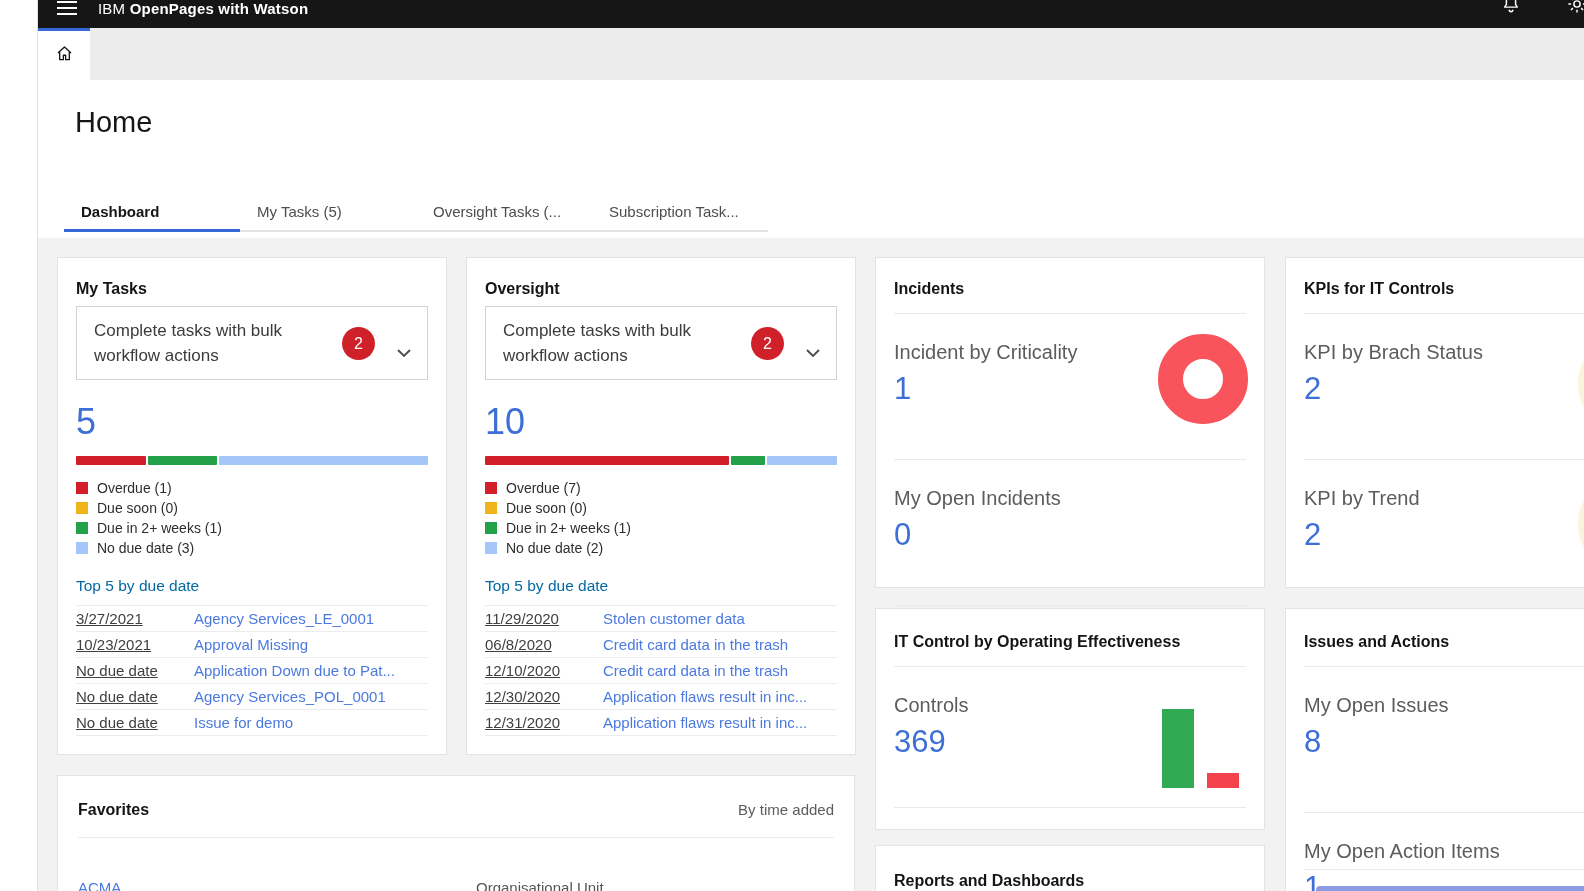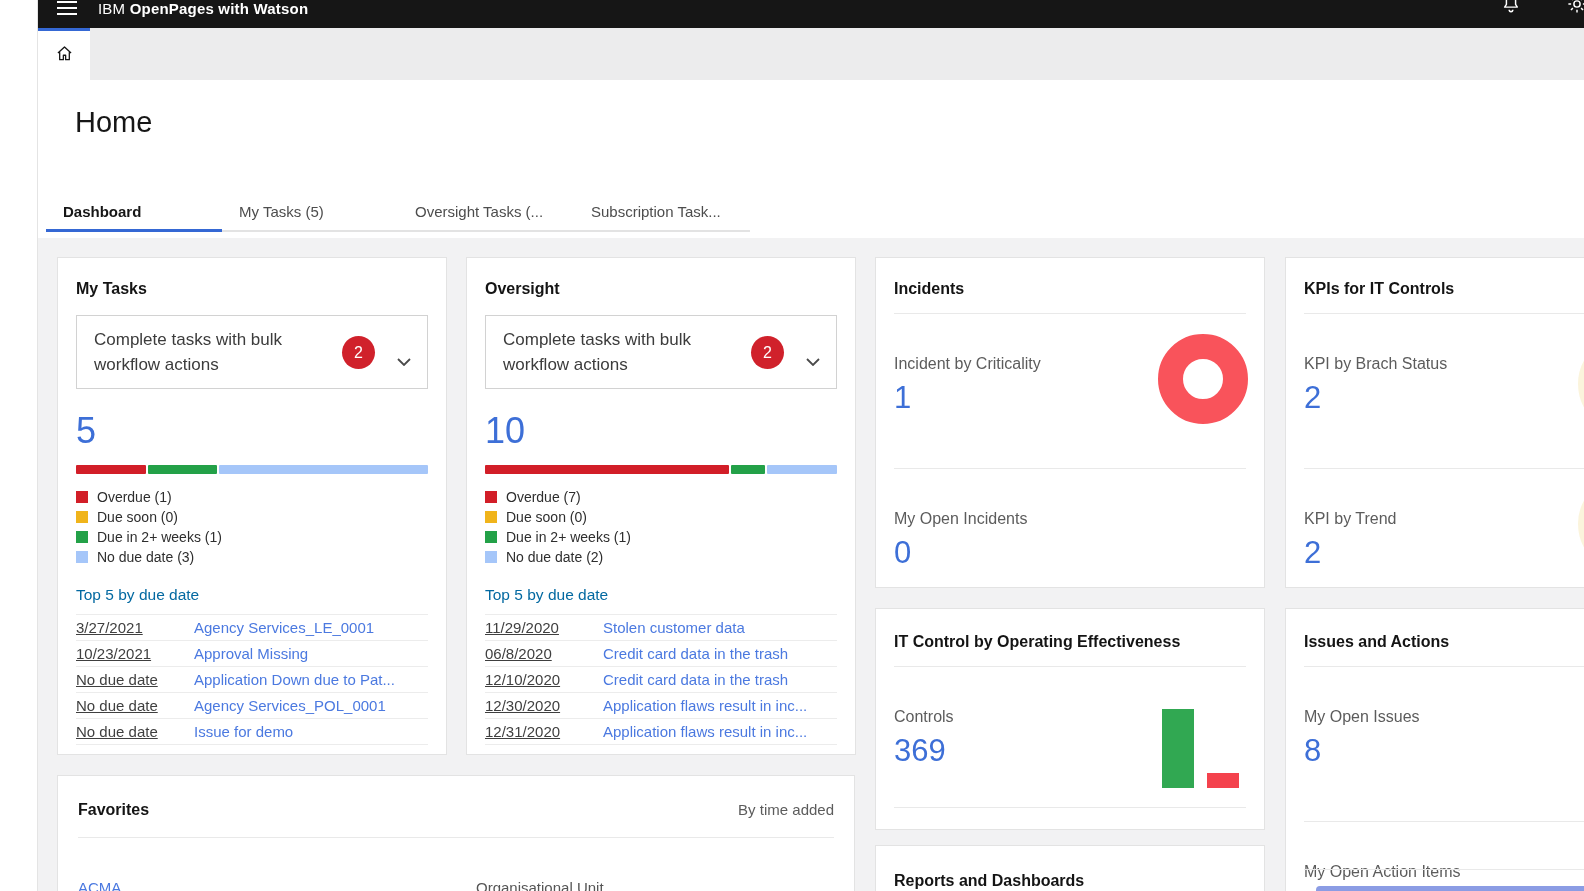--- a/index.html
+++ b/index.html
@@ -16,35 +16,35 @@
   .app-title { position:absolute; left:60px; top:0px; font-size:15px; color:#ffffff; white-space:nowrap; letter-spacing:.2px; }
   .app-title .brand-name { font-weight:700; }
   .hdr-icon { position:absolute; top:-7px; }
   .hdr-icon.bell { left:1462px; } .hdr-icon.gear { left:1528px; }
 
   .tabstrip { position:absolute; left:38px; top:28px; width:1546px; height:52px; background:#ececed; z-index:35; }
   .home-tab { position:absolute; left:0; top:0; width:52px; height:52px; background:#ffffff; border-top:3px solid #3568d4; display:flex; align-items:center; justify-content:center; cursor:pointer; }
 
   .page-title { position:absolute; left:75px; top:106px; font-size:29px; font-weight:400; color:#161616; }
 
-  .tab-bar { position:absolute; left:46px; top:193px; width:704px; height:39px; display:flex; border-bottom:2px solid #e3e3e3; z-index:5; background:transparent; }
+  .tab-bar { position:absolute; left:64px; top:193px; width:704px; height:39px; display:flex; border-bottom:2px solid #e3e3e3; z-index:5; background:transparent; }
   .tab { width:176px; display:flex; align-items:center; padding-left:17px; font-size:15px; color:#4d4d4d; cursor:pointer; }
   .tab.active { font-weight:700; color:#161616; border-bottom:3px solid #3568d4; margin-bottom:-2px; }
 
   .dashboard-bg { position:absolute; left:38px; top:238px; width:1546px; height:653px; background:#f2f2f3; }
 
   
   .card { position:absolute; background:#ffffff; border:1px solid #e3e3e3; }
   .card-title { font-size:16px; font-weight:700; color:#141414; }
   .divider { border:none; border-top:1px solid #e9e9e9; }
 
   #card-my-tasks  { left:57px;  top:257px; width:390px; height:498px; padding:22px 18px 0; }
   #card-oversight { left:466px; top:257px; width:390px; height:498px; padding:22px 18px 0; }
 
-  .task-dropdown { position:relative; margin-top:17px; height:74px; border:1px solid #d2d2d2; background:#ffffff; padding:12px 100px 12px 17px; font-size:17px; line-height:1.45; color:#3c3c3c; cursor:pointer; }
+  .task-dropdown { position:relative; margin-top:8px; height:74px; border:1px solid #d2d2d2; background:#ffffff; padding:12px 100px 12px 17px; font-size:17px; line-height:1.45; color:#3c3c3c; cursor:pointer; }
   .badge { position:absolute; right:52px; top:20px; width:33px; height:33px; border-radius:50%; color:#ffffff; font-size:16px; display:flex; align-items:center; justify-content:center; }
   .dd-chevron { position:absolute; right:16px; top:33px; }
 
   .task-total { display:inline-block; margin-top:24px; font-size:36px; line-height:36px; text-decoration:none; cursor:pointer; }
   .tbar { margin-top:16px; display:flex; gap:2px; height:9px; }
   .tseg { display:block; height:9px; border-radius:1px; }
 
   .legend { margin-top:13px; }
   .leg-item { display:flex; align-items:center; height:20px; }
   .swatch { width:12px; height:12px; margin-right:9px; flex:0 0 12px; }
@@ -55,21 +55,21 @@
   .trow { display:flex; align-items:center; height:26px; border-top:1px solid #ececec; }
   .tdate { width:118px; flex:0 0 118px; font-size:15px; color:#3f3f3f;text-decoration:underline; }
   .tlink { font-size:15px; text-decoration:none; white-space:nowrap; overflow:hidden; cursor:pointer; }
 
   #card-incidents { left:875px; top:257px; width:390px; height:331px; padding:22px 18px 0; }
   #card-kpis      { left:1285px; top:257px; width:330px; height:331px; padding:22px 18px 0; overflow:hidden; }
   #card-itcontrol { left:875px; top:608px; width:390px; height:222px; padding:24px 18px 0; }
   #card-issues    { left:1285px; top:608px; width:330px; height:300px; padding:24px 18px 0; overflow:hidden; }
 
   .metric-hr1 { margin-top:15px; }
-  .metric-label { margin-top:41px; font-size:16px; color:#5c5c5c; }
+  .metric-label { margin-top:27px; font-size:20px; color:#5c5c5c; }
   .metric-value { display:inline-block; margin-top:8px; font-size:31px; line-height:34px; text-decoration:none; cursor:pointer; }
   .metric-hr2 { margin-top:53px; }
   .metric-hr3 { margin-top:53px; }
 
   .donut { position:absolute; right:16px; top:76px; width:90px; height:90px; border-radius:50%; border:25px solid #f9535b; }
   .kpi-donut-sliver { position:absolute; width:96px; height:96px; border-radius:50%; border:26px solid rgba(240,217,130,.28); left:292px; }
   .kpi-donut-sliver.s1 { top:78px; } .kpi-donut-sliver.s2 { top:218px; }
 
   .mini-bars { position:absolute; right:25px; top:95px; display:flex; align-items:flex-end; gap:13px; height:84px; }
   .mini-bar { width:32px; }

